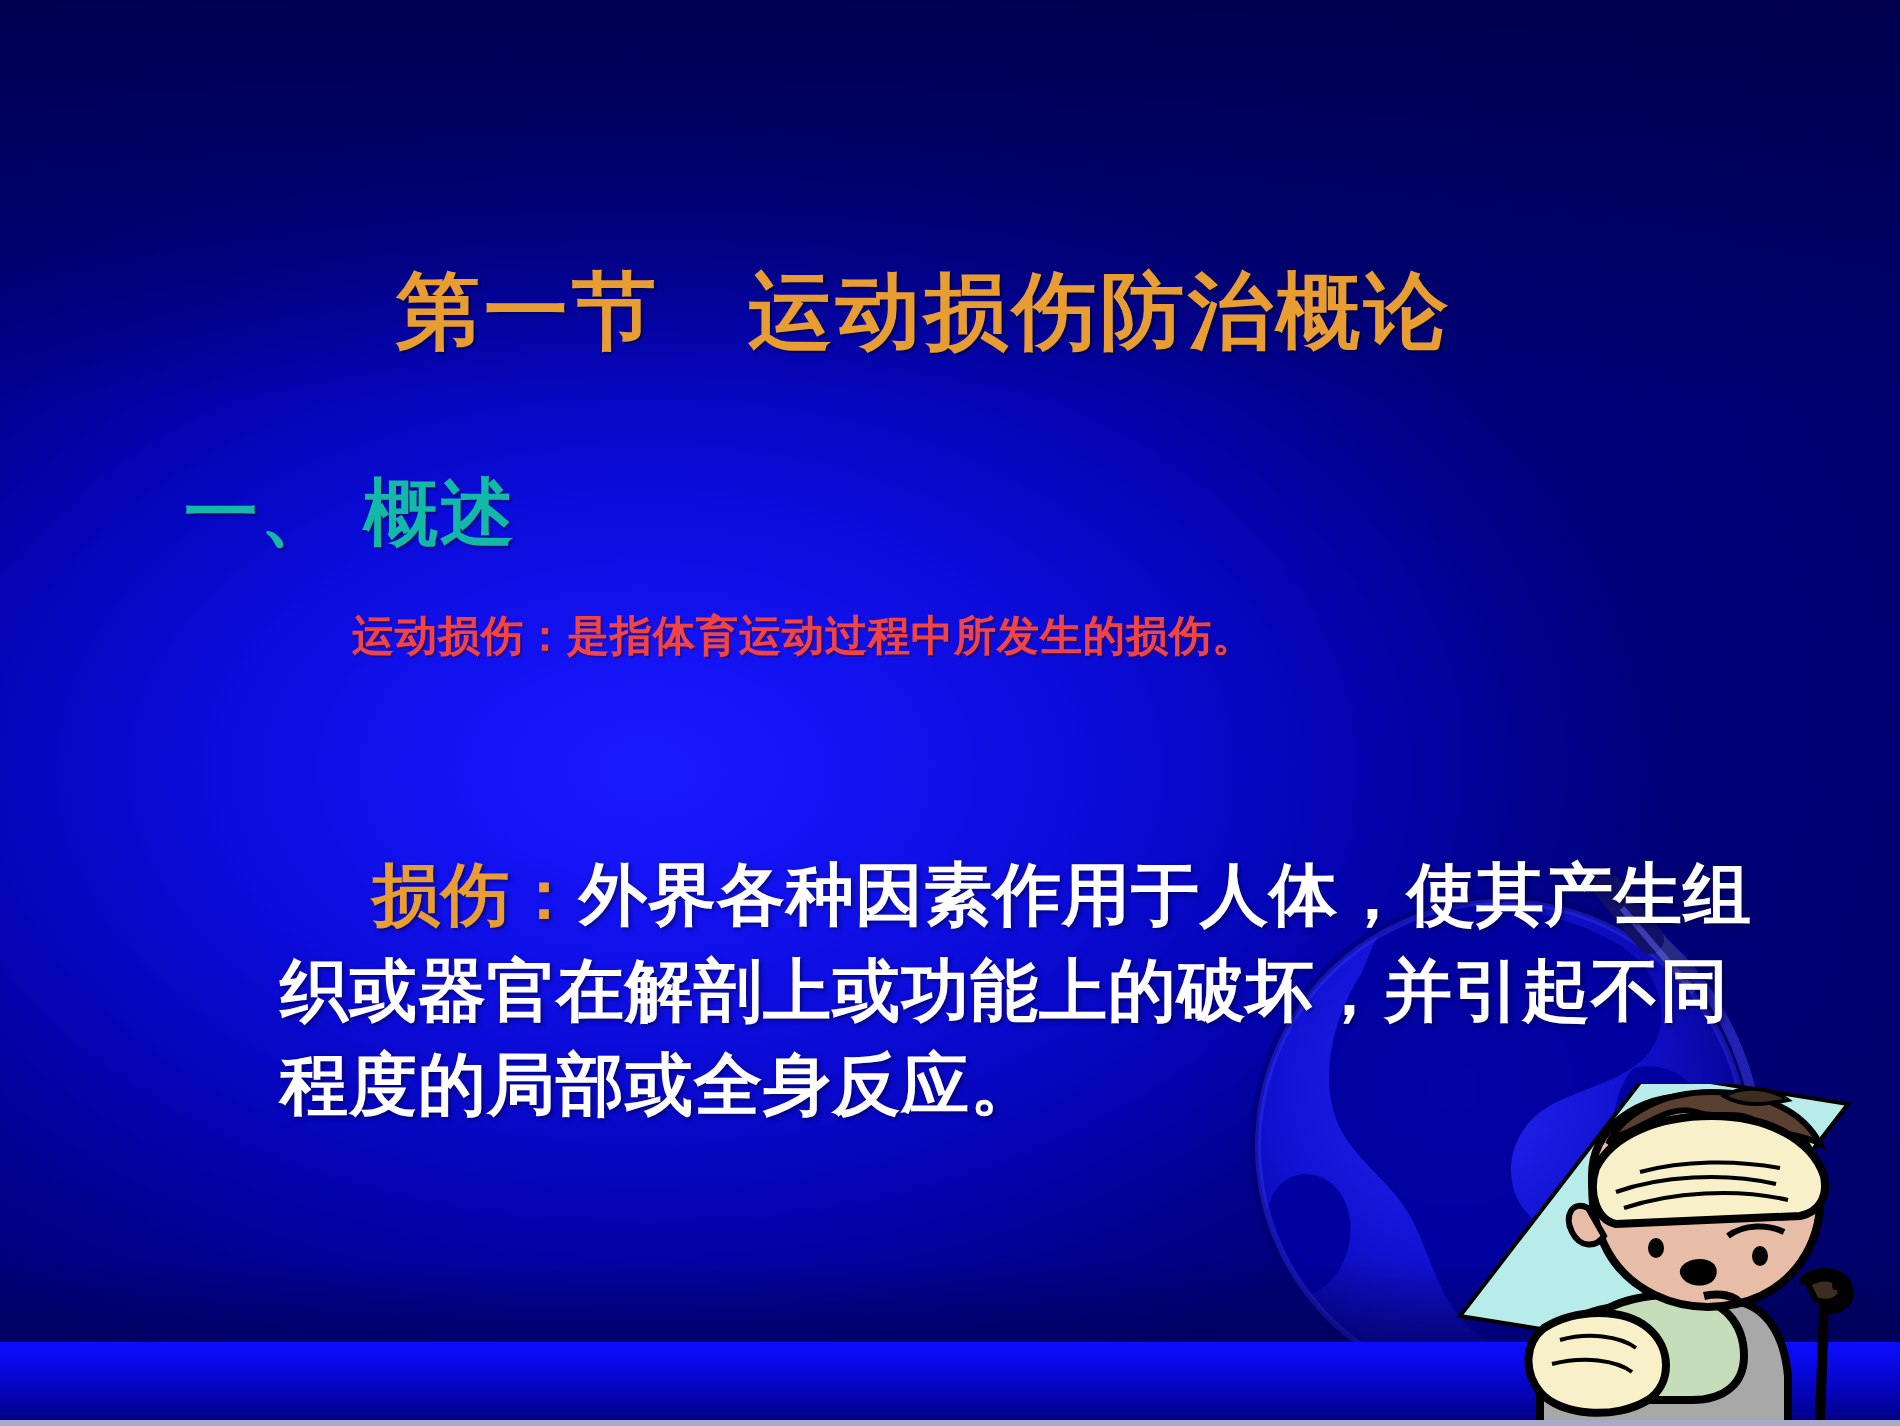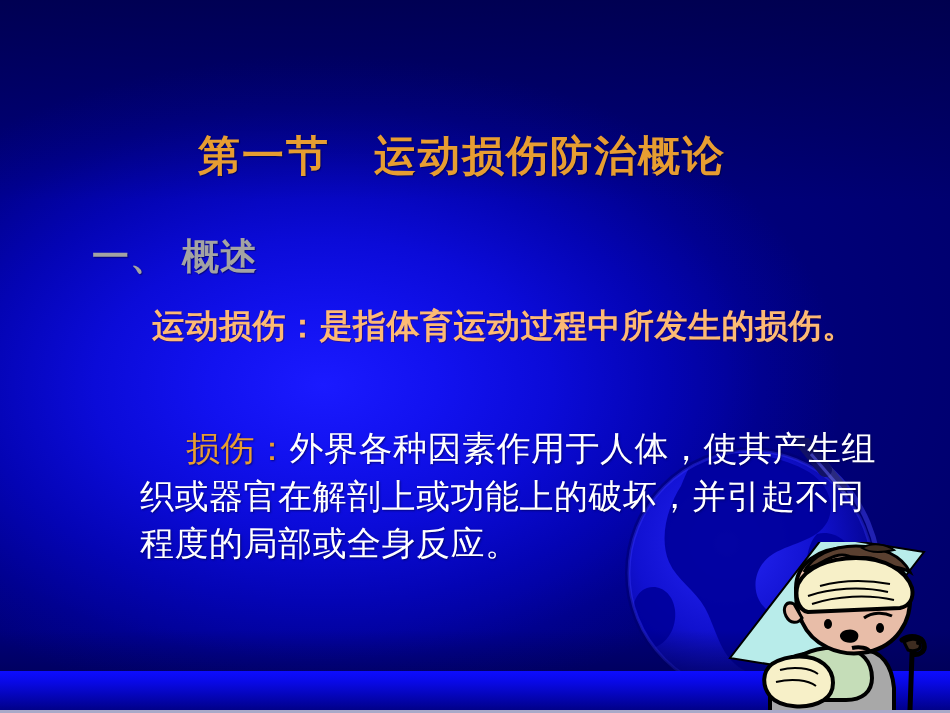--- a/index.html
+++ b/index.html
@@ -113,47 +113,47 @@
     text-shadow: 1px 1px 1px rgba(0,0,40,0.55);
     margin-top: 38px;
   }
   .section-heading {
     position: absolute;
     left: 92px;
     top: 232px;
     font-family: "DejaVu Serif", serif;
     font-size: 37px;
     font-weight: 700;
-    color: #a3a3a3;
+    color: #14b8a6;
     letter-spacing: 1px;
     white-space: pre;
     text-shadow: 1px 1px 1px rgba(0,0,40,0.5);
   }
   .para-red {
     position: absolute;
-    left: 104px;
+    left: 128px;
     top: 304px;
     width: 760px;
     font-family: "DejaVu Sans", sans-serif;
-    font-size: 33px;
+    font-size: 21px;
     font-weight: 700;
     line-height: 1.34;
-    color: #fdba74;
+    color: #ef4444;
     text-indent: 48px;
     letter-spacing: 0.5px;
     text-shadow: 1px 1px 0 rgba(60,0,0,0.35);
   }
   .para-white {
     position: absolute;
     left: 140px;
     top: 425px;
     width: 740px;
     font-family: "DejaVu Serif", serif;
     font-size: 34px;
-    font-weight: 400;
+    font-weight: 700;
     line-height: 1.40;
     color: #ffffff;
     text-indent: 46px;
     letter-spacing: 0.5px;
     text-shadow: 1px 1px 2px rgba(0,0,60,0.6);
     z-index: 4;
   }
   .para-white .kw {
     color: #e79d31;
   }

